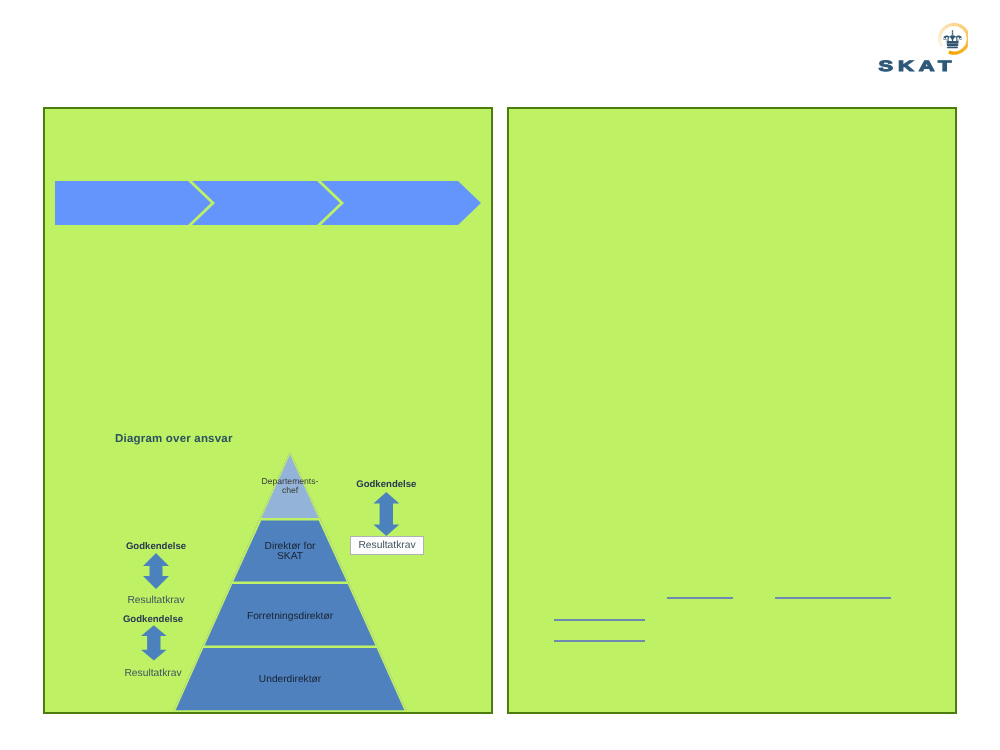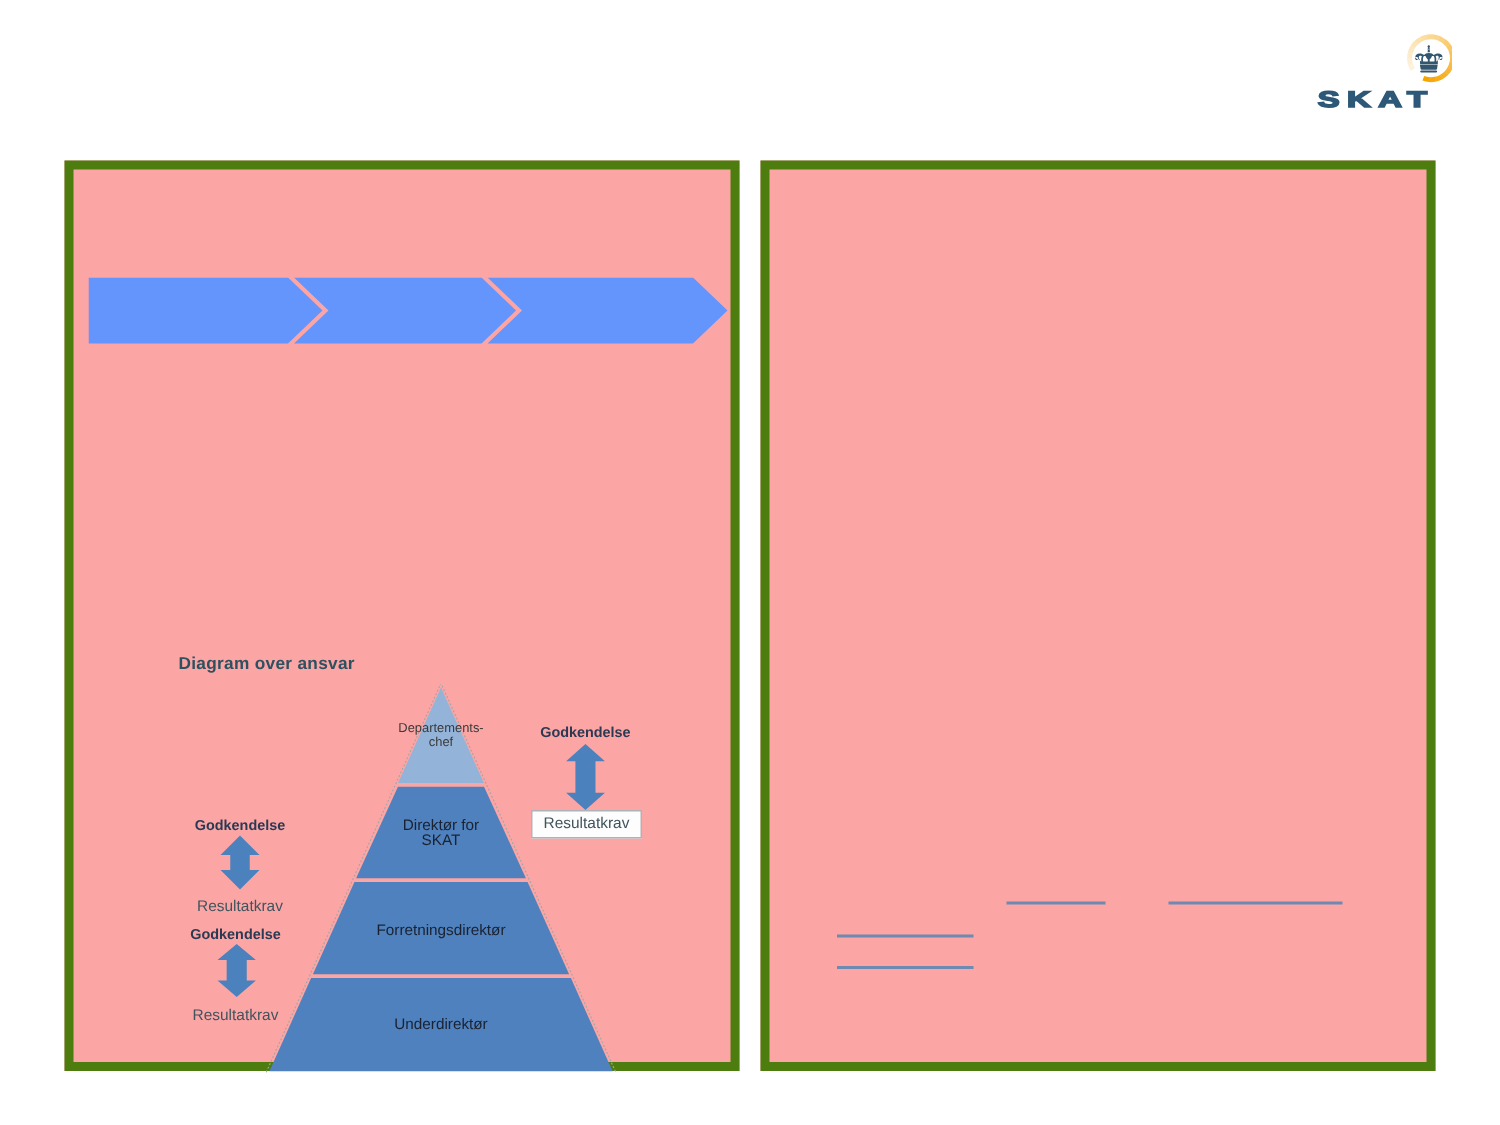--- a/index.html
+++ b/index.html
@@ -2,21 +2,21 @@
 <html><head>
 <meta charset="utf-8">
 <title>SKAT</title>
 <style>
   html,body{margin:0;padding:0;}
   body{transform:translateZ(0);}
   *{-webkit-font-smoothing:antialiased;text-rendering:geometricPrecision;}
   body{width:1000px;height:750px;background:#ffffff;
        font-family:"Liberation Sans",sans-serif;overflow:hidden;position:relative;}
   .rule{position:absolute;height:1.5px;background:#6E8AB2;}
-  .panel{position:absolute;border:6px solid #4d7c0f;background:#fca5a5;box-sizing:border-box;}
+  .panel{position:absolute;border:2px solid #4d7c0f;background:#bef264;box-sizing:border-box;}
   #left-panel{left:43px;top:107px;width:450px;height:607px;}
   #right-panel{left:507px;top:107px;width:450px;height:607px;}
   #logo{position:absolute;left:868px;top:10px;width:100px;height:70px;}
   #process-arrows{position:absolute;left:10px;top:72px;}
   #pyramid-fig{position:absolute;left:0;top:0;width:448px;height:605px;}
   #pyramid-svg{position:absolute;left:70px;top:343px;}
   #ann-1{position:absolute;left:296px;top:364px;}
   #ann-2{position:absolute;left:71px;top:431px;}
   #ann-3{position:absolute;left:68px;top:504px;}
   #res-box-1{position:absolute;left:305px;top:427px;width:74px;height:19px;box-sizing:border-box;

